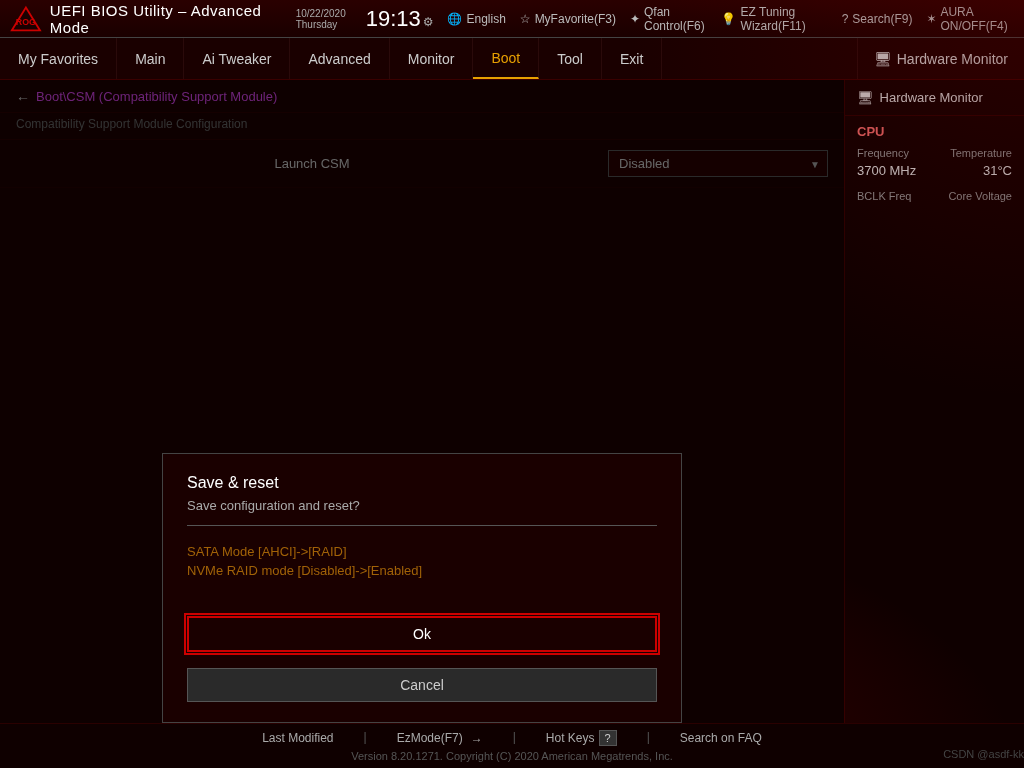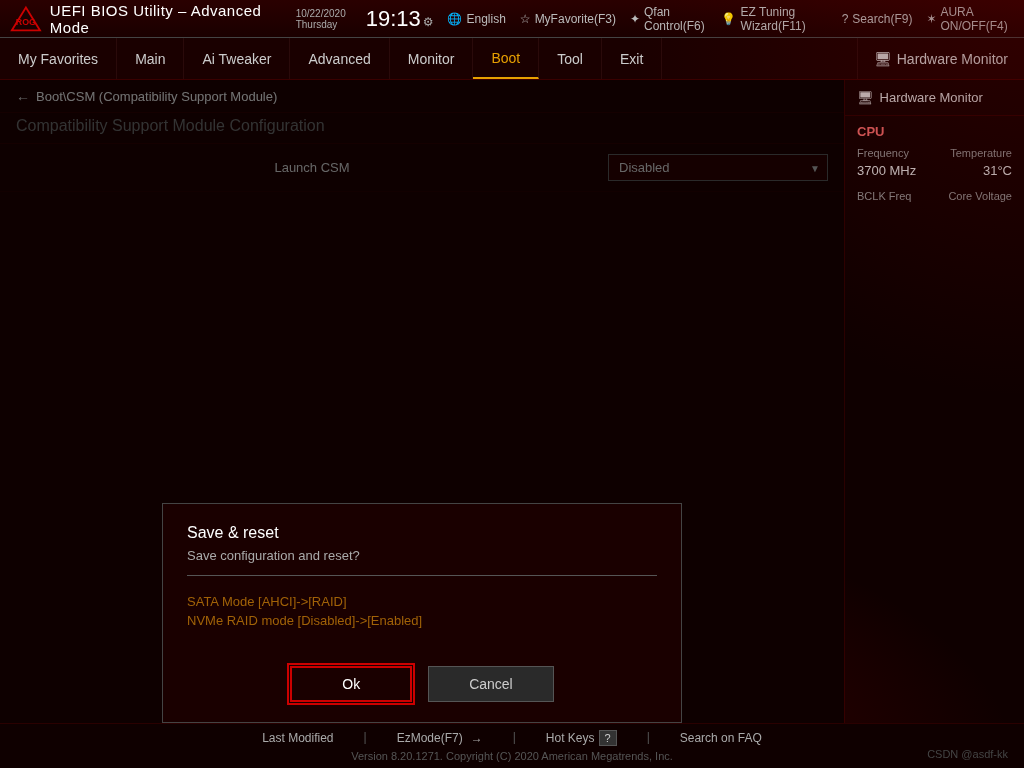--- a/index.html
+++ b/index.html
@@ -166,27 +166,27 @@
       color: #aaa;
       background: #1c0000;
       border-bottom: 1px solid #2a0000;
     }
     .breadcrumb-back {
       color: #ccc;
       cursor: pointer;
       font-size: 14px;
     }
     .breadcrumb-text {
-      color: #e5e5e5;
+      color: #d946ef;
     }
 
     
     .sub-desc {
       padding: 4px 16px 8px 16px;
-      font-size: 16px;
+      font-size: 12px;
       color: #666;
       border-bottom: 1px solid #2a0000;
     }
 
     
     .setting-row {
       display: flex;
       align-items: center;
       padding: 10px 16px;
       border-bottom: 1px solid #250000;
@@ -262,20 +262,21 @@
     .dialog-change-item {
       font-size: 13px;
       color: #a16207;
       padding: 2px 0;
     }
     .dialog-buttons {
       display: flex;
       justify-content: center;
       gap: 16px;
       padding: 20px 24px;
+      flex-direction: column;
     }
     .btn-ok {
       background: #1a0000;
       border: 2px solid #cc0000;
       color: #fff;
       padding: 8px 50px;
       font-size: 14px;
       cursor: pointer;
       outline: 2px solid #cc0000;
       outline-offset: 1px;
@@ -361,21 +362,21 @@
       font-size: 11px;
       color: #ccc;
     }
     .bottom-version {
       font-size: 11px;
       color: #555;
     }
     .bottom-csdn {
       position: absolute;
       bottom: 8px;
-      right: 16px;
+      right: 0;
       font-size: 11px;
       color: #444;
       margin-left: 12px;
     }
 
     
     .spacer-area {
       flex: 1;
     }
   </style>

